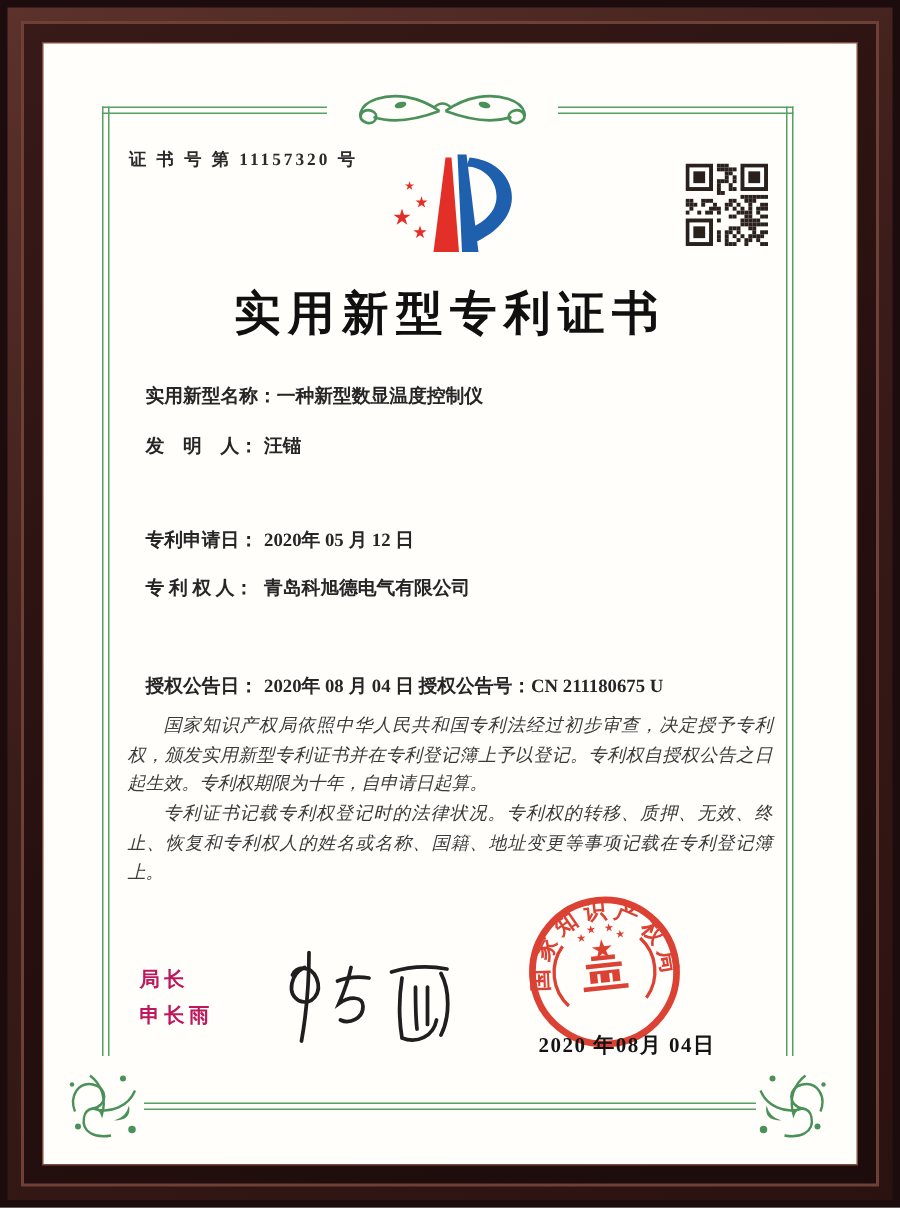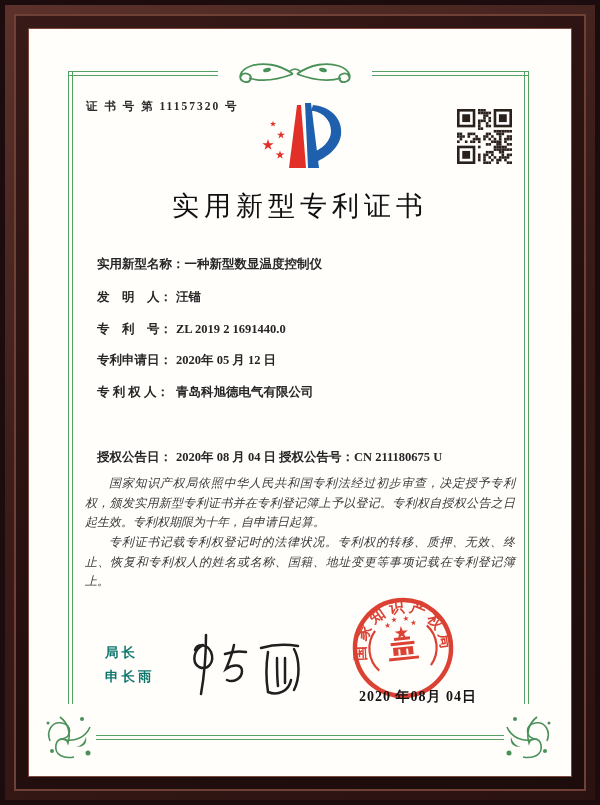--- a/index.html
+++ b/index.html
@@ -10,26 +10,26 @@
   .f2{width:100%;height:100%;background:linear-gradient(150deg,#5c322b 0%,#3a1c19 45%,#2a1210 100%);padding:9px;}
   .f3{width:100%;height:100%;background:#6e4036;padding:2px;}
   .f4{width:100%;height:100%;background:linear-gradient(150deg,#381a18 0%,#240f0e 60%,#1c0c0c 100%);padding:12px;}
   .f5{width:100%;height:100%;background:#7d4a3e;padding:1px;}
   .paper{position:relative;width:100%;height:100%;background:#fffefb;overflow:hidden;}
   
   .gl{position:absolute;border-color:#55a065;border-style:solid;border-width:0;}
   .gl-h{height:5px;border-top-width:1.5px;border-bottom-width:1.5px;}
   .gl-v{width:5px;border-left-width:1.5px;border-right-width:1.5px;}
   .certno{position:absolute;left:57px;top:70px;font-size:11.5px;font-weight:bold;letter-spacing:2px;color:#2a2a2a;}
-  .title{position:absolute;left:0;top:159px;width:100%;text-align:center;font-size:27px;font-weight:normal;letter-spacing:5px;color:#101010;}
+  .title{position:absolute;left:0;top:159px;width:100%;text-align:center;font-size:31px;font-weight:bold;letter-spacing:5px;color:#101010;}
   .row{position:absolute;left:68px;width:420px;font-size:12.5px;font-weight:bold;color:#262626;white-space:nowrap;}
   .row .lab{display:inline-block;min-width:79px;}
   .pair2{position:absolute;left:182px;top:0;white-space:nowrap;}
   .para{position:absolute;left:56px;width:430px;font-size:12px;line-height:19.5px;color:#3a3a3a;font-style:italic;text-indent:2em;text-align:justify;}
-  .signer{position:absolute;left:64px;font-size:13.5px;font-weight:bold;letter-spacing:3px;color:#0f766e;margin-left:12px;}
+  .signer{position:absolute;left:64px;font-size:13.5px;font-weight:bold;letter-spacing:3px;color:#be185d;}
   .sealdate{position:absolute;left:330px;top:659px;font-size:14px;font-weight:bold;color:#141414;letter-spacing:1px;z-index:5;}
   svg{display:block;}
   .abs{position:absolute;}
 </style>
 </head>
 <body>
 
 <svg width="0" height="0" style="position:absolute">
   <defs>
     <path id="star5" d="M0,-1 L0.2245,-0.309 L0.951,-0.309 L0.3633,0.118 L0.5878,0.809 L0,0.3819 L-0.5878,0.809 L-0.3633,0.118 L-0.951,-0.309 L-0.2245,-0.309 Z"></path>
@@ -230,23 +230,20 @@
                 </svg>
 
     <div class="title">实用新型专利证书</div>
 
     <div class="row" style="top:260px;">
       <span class="lab">发　明　人：</span><span>汪锚</span>
     </div>
     <div class="row" style="top:227px;">
       <span class="lab">实用新型名称：</span><span>一种新型数显温度控制仪</span>
     </div>
-    <div class="row" style="top:292px;">
-      <span class="lab">专　利　号：</span><span>ZL 2019 2 1691440.0</span>
-    </div>
     <div class="row" style="top:323px;">
       <span class="lab">专利申请日：</span><span>2020年 05 月 12 日</span>
     </div>
     <div class="row" style="top:355px;">
       <span class="lab">专 利 权 人：</span><span>青岛科旭德电气有限公司</span>
     </div>
     <div class="row" style="top:420px;">
       <span class="lab">授权公告日：</span><span>2020年 08 月 04 日</span>
       <span class="pair2">
         <span class="lab" style="min-width:0;">授权公告号：</span><span>CN 211180675 U</span>

